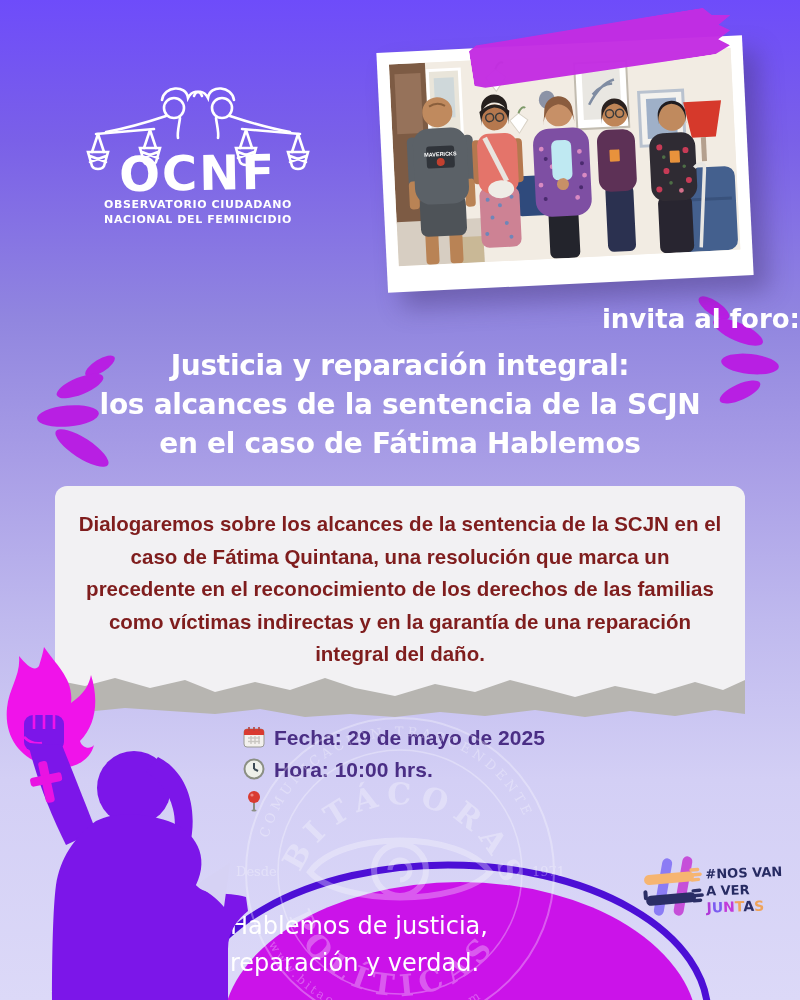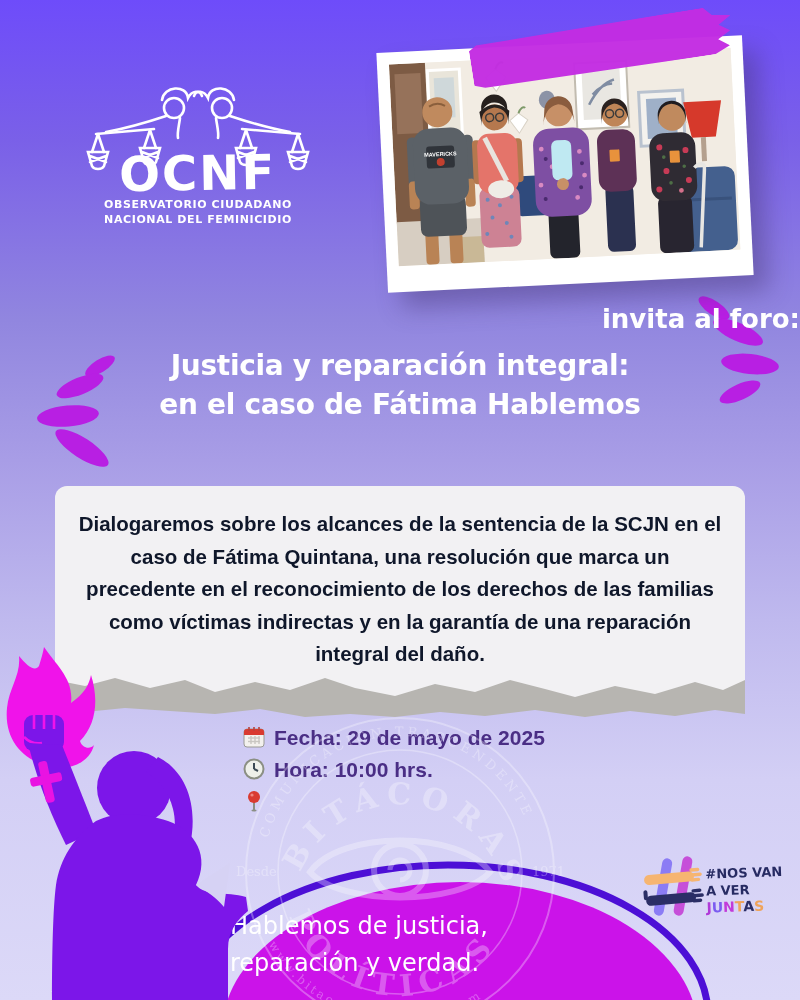--- a/index.html
+++ b/index.html
@@ -29,21 +29,21 @@
   .title{left:0;top:346px;width:800px;text-align:center;color:#ffffff;
     font-family:"DejaVu Sans",sans-serif;font-weight:bold;font-size:28px;line-height:39px;
     letter-spacing:-.3px;z-index:7;}
   
   .spark-left{left:28px;top:352px;z-index:4;}
   .spark-right{left:682px;top:292px;z-index:4;}
   
   .card{
     left:55px;top:486px;width:690px;height:186px;background:#f2f1f3;
     border-radius:12px 12px 0 0;box-sizing:border-box;padding:22px 22px 0;
-    text-align:center;color:#0f172a;font-weight:bold;font-size:20.5px;line-height:32.5px;z-index:15;
+    text-align:center;color:#7f1d1d;font-weight:bold;font-size:20.5px;line-height:32.5px;z-index:15;
   }
   .torn{left:55px;top:670px;width:690px;height:52px;z-index:15;}
   
   .details{left:243px;top:722px;width:552px;color:#4a2e85;font-weight:bold;
     font-size:21px;line-height:32px;z-index:16;}
   .details p{margin:0;}
   .details .ico{display:inline-block;width:22px;height:22px;vertical-align:-3px;margin-right:9px;}
   
   .silhouette{left:0;top:645px;width:260px;height:355px;z-index:22;}
   .oval{left:150px;top:840px;width:600px;height:160px;z-index:18;}
@@ -214,20 +214,21 @@
       <circle cx="280" cy="66" r="14" fill="#c08a5e"></circle>
       <path d="M266,64 a14,14 0 0 1 28,0 l0,10 q0,-20 -14,-21 q-14,1 -14,21 Z" fill="#1f1c20"></path>
       <path d="M300,118 C306,112 311,114 310,120 L303,198" stroke="#e8e6e2" stroke-width="3.5" fill="none"></path>
     </svg>
   </div>
   <div class="abs tape"></div>
 
   <div class="abs intro">invita al foro:</div>
   <div class="abs title">
     <div>Justicia y reparación integral:</div>
+    <div>los alcances de la sentencia de la SCJN</div>
     <div>en el caso de Fátima Hablemos</div>
   </div>
 
   <svg class="abs spark-left" width="115" height="118" viewBox="0 0 115 118">
     <g fill="#b81fe3">
       <ellipse cx="72" cy="14" rx="17" ry="6.5" transform="rotate(-32 72 14)"></ellipse>
       <ellipse cx="52" cy="34" rx="25" ry="8.5" transform="rotate(-22 52 34)"></ellipse>
       <ellipse cx="40" cy="64" rx="31" ry="10.5" transform="rotate(-5 40 64)"></ellipse>
       <ellipse cx="54" cy="96" rx="31" ry="10" transform="rotate(33 54 96)"></ellipse>
     </g>

